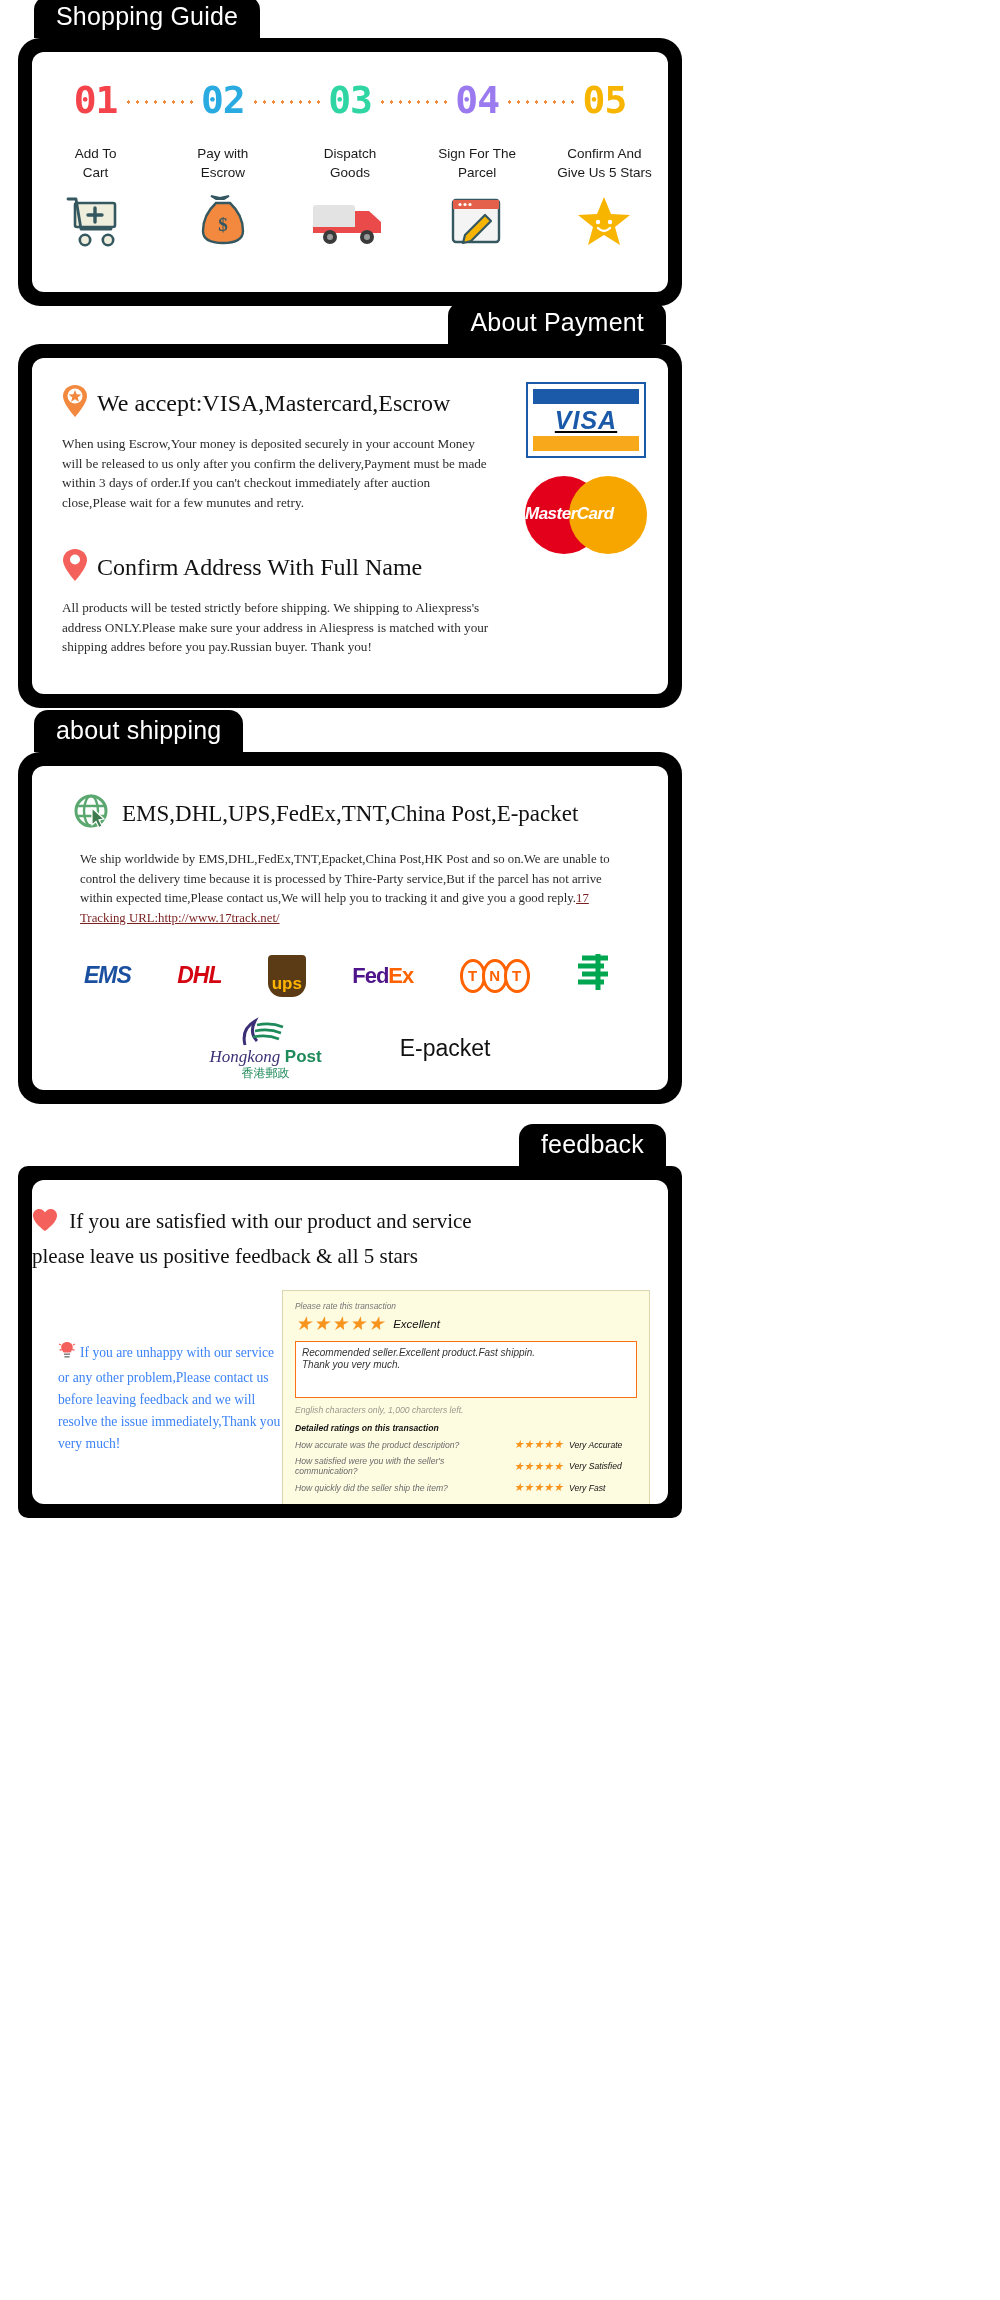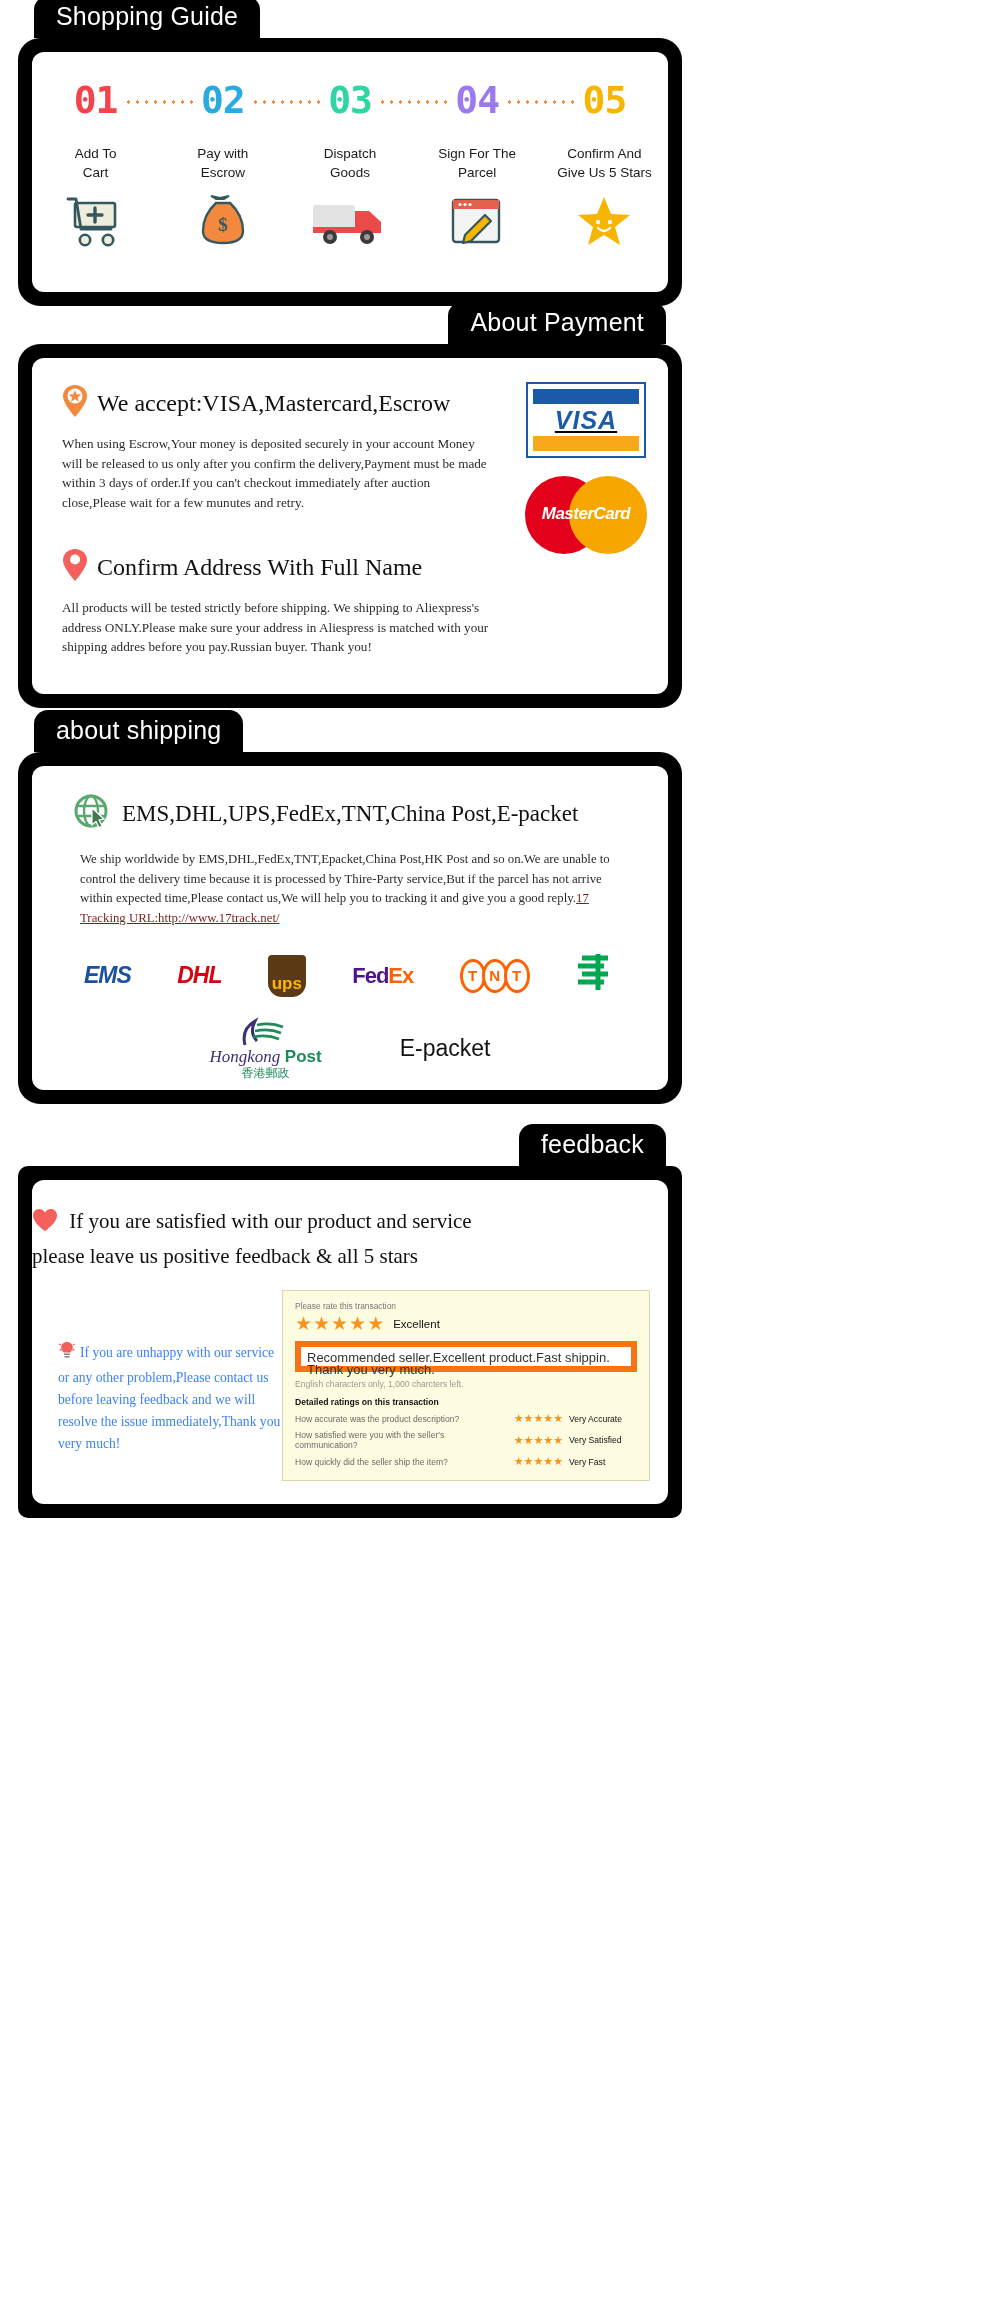--- a/index.html
+++ b/index.html
@@ -108,21 +108,21 @@
     font-size:25px; text-align:center; letter-spacing:1px;
     font-family:"Liberation Sans", sans-serif; line-height:24px;
   }
   
   .mc { position:relative; width:122px; height:78px; margin:0 auto; }
   .mc .c1, .mc .c2 { position:absolute; top:0; width:78px; height:78px; border-radius:50%; }
   .mc .c1 { left:0;  background:#e2001a; }
   .mc .c2 { right:0; background:#f7a600; }
   .mc .mtext {
     position:absolute; left:0; right:0; top:28px;
-    text-align:center; color:#fff; font-weight:bold;
+    text-align:left; color:#fff; font-weight:bold;
     font-size:17px; font-style:italic; letter-spacing:-.5px;
     font-family:"Liberation Sans", sans-serif;
   }
   
   .env { position:relative; width:128px; height:82px; margin:0 auto; background:#7986c7; }
   .env .flapL, .env .flapR {
     position:absolute; top:0; width:0; height:0;
     border-style:solid;
   }
   .env .flapL { left:0;  border-width:41px 0 41px 64px; border-color:transparent transparent transparent #fff; }
@@ -185,28 +185,29 @@
     width:250px; padding-left:26px; padding-top:50px;
     font-family:"Liberation Serif", serif;
     font-size:13.6px; line-height:22px; color:#3b82f6;
   }
   .fb-right { flex:1; padding-right:18px; }
 
   .rate-card {
     background:#fdfbe0; border:1px solid #d9d6b0;
     padding:10px 12px 12px 12px; font-size:8.6px; color:#6b6b6b;
     font-family:"Liberation Sans", sans-serif;
+    font-style:italic;
   }
   .rate-card .q { color:#777; font-size:8.4px; }
   .stars-big { color:#f7941d; font-size:19px; letter-spacing:1px; line-height:22px; }
   .stars-sm  { color:#f7941d; font-size:11px; letter-spacing:0px; }
   .excellent { color:#111; font-size:11.5px; margin-left:8px; }
   .review-box {
-    background:#fff; border:6px solid #f97316; margin-top:6px;
-    height:31px; padding:5px 6px; color:#333; font-size:13px; line-height:12px;
+    background:#fff; border:1px solid #f97316; margin-top:6px;
+    height:57px; padding:5px 6px; color:#333; font-size:10px; line-height:12px;
   }
   .dr-title { color:#111; font-weight:bold; font-size:8.6px; margin-top:8px; }
   .dr-row { display:flex; align-items:center; margin-top:5px; }
   .dr-q { flex:1; }
   .dr-stars { width:80px; text-align:right; }
   .dr-v { width:74px; text-align:left; color:#111; font-size:8.6px; padding-left:6px; }
   .note-row { margin-top:7px; color:#9a9a8d; }
 </style>
 </head>
 <body>

